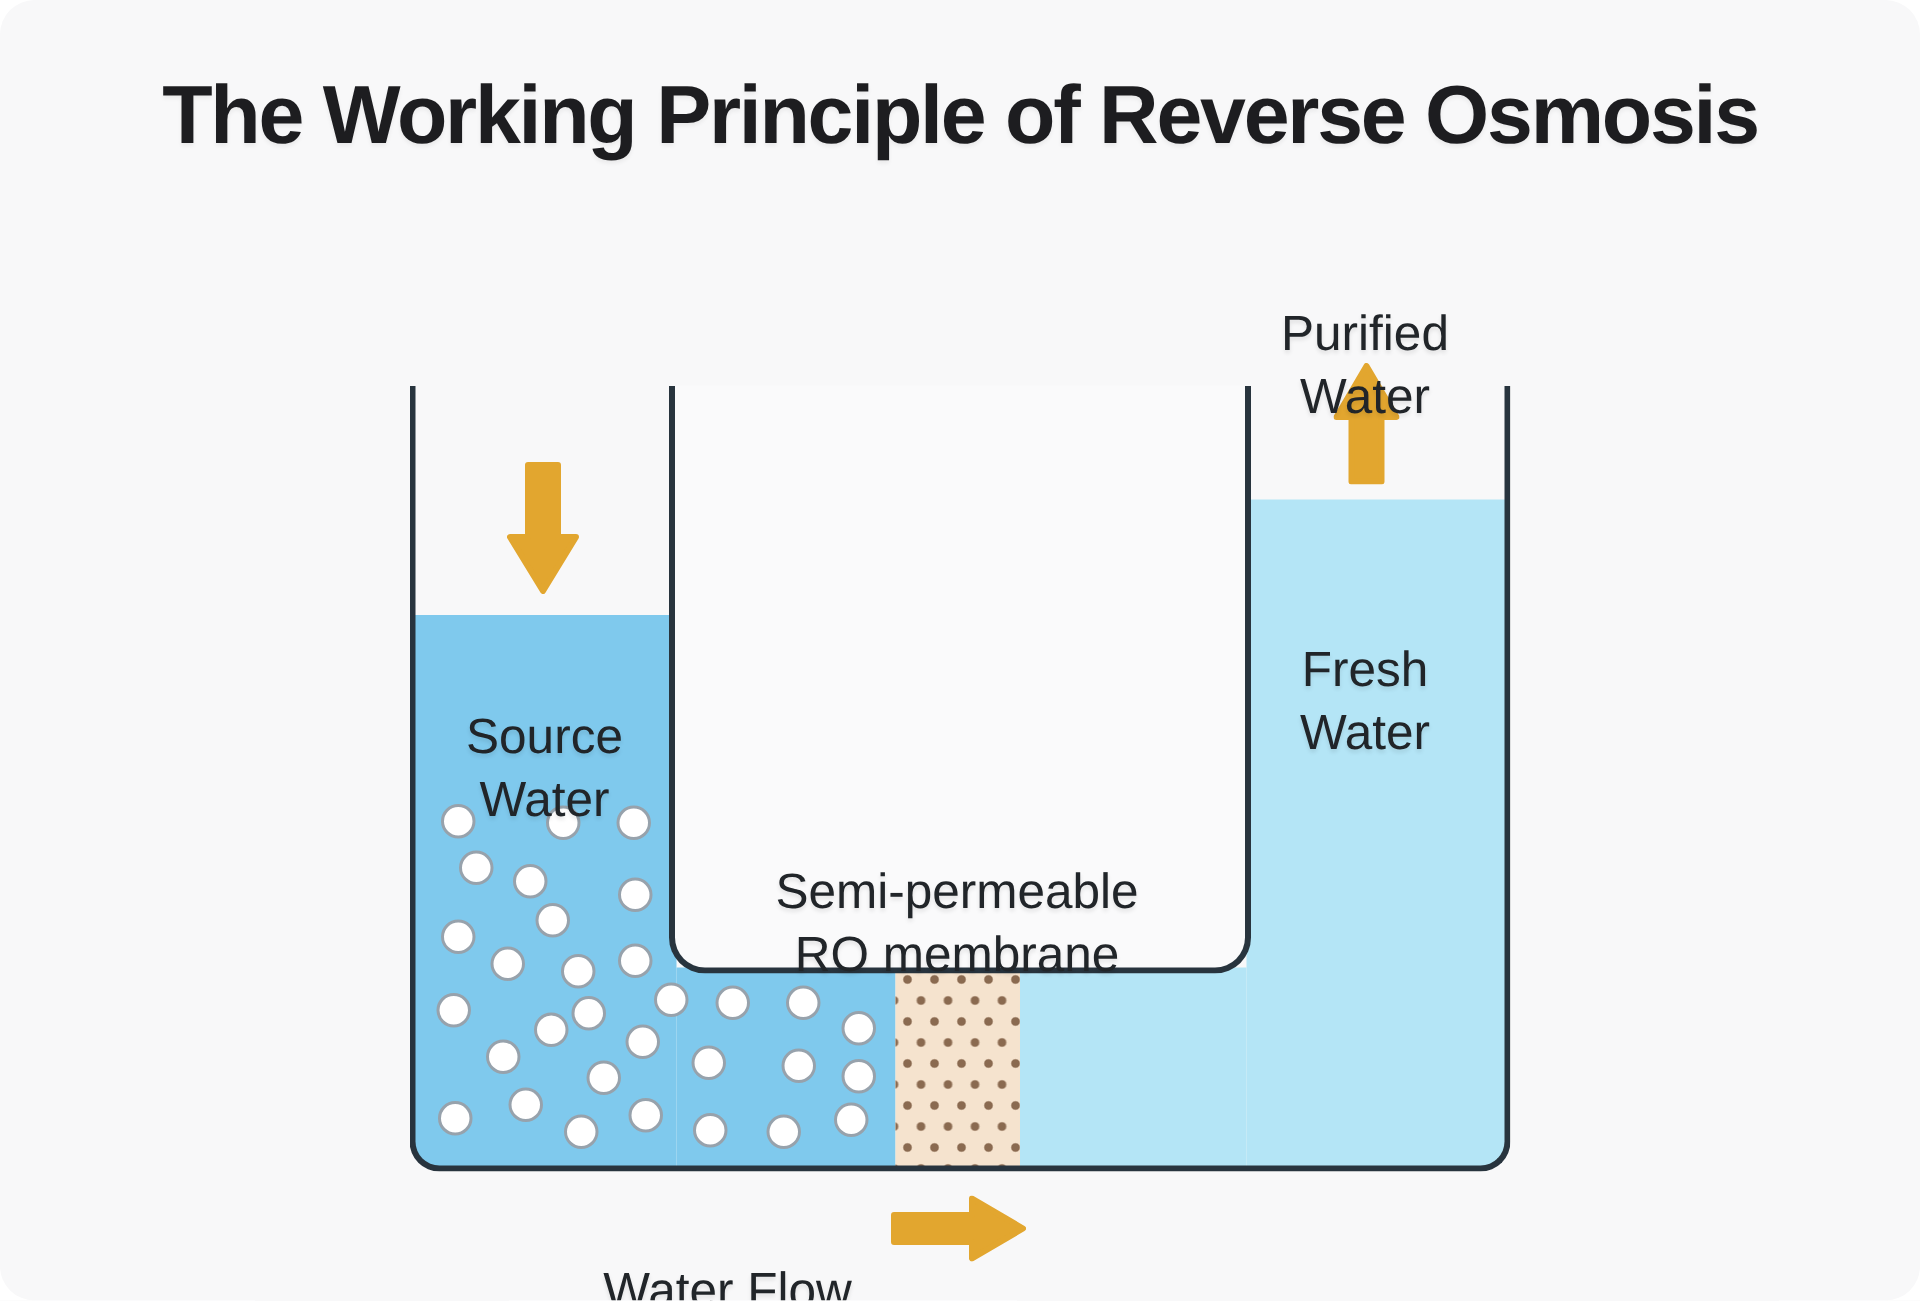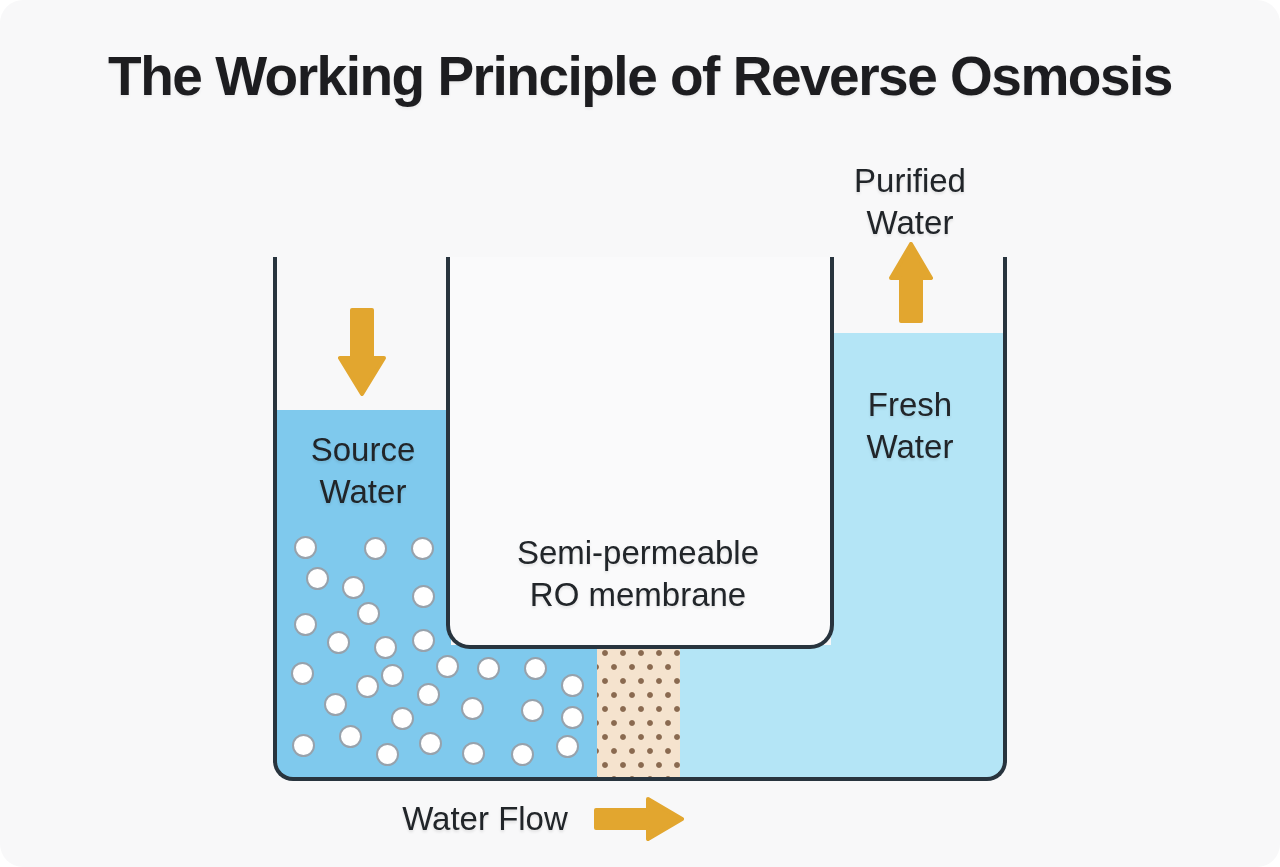--- a/index.html
+++ b/index.html
@@ -26,20 +26,21 @@
   }
 
   .label {
     position: absolute;
     font-size: 33px;
     line-height: 42px;
     color: var(--text_label, #212529);
     text-align: center;
     white-space: pre-line;
     text-shadow: 0 2px 3px rgba(0,0,0,0.10);
+    margin-top: 41px;
   }
 
   
   .fill { position: absolute; }
   .source-fill { background: var(--source_water, #7FC9ED); }
   .fresh-fill  { background: var(--fresh_water, #B4E5F6); }
 
   .water-left   { left: 276px; top: 410px; width: 175px; height: 369px; border-bottom-left-radius: 16px; }
   .bottom-left  { left: 451px; top: 645px; width: 146px; height: 134px; }
   .bottom-right { left: 680px; top: 645px; width: 151px; height: 134px; }

